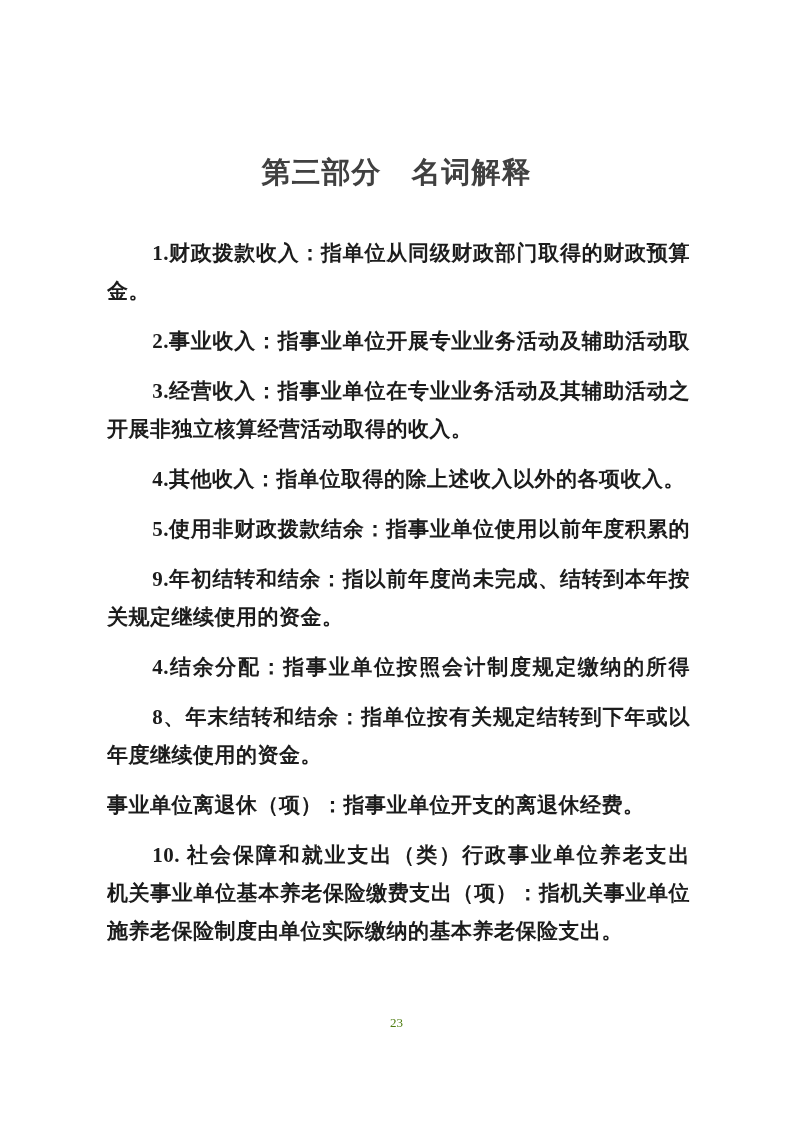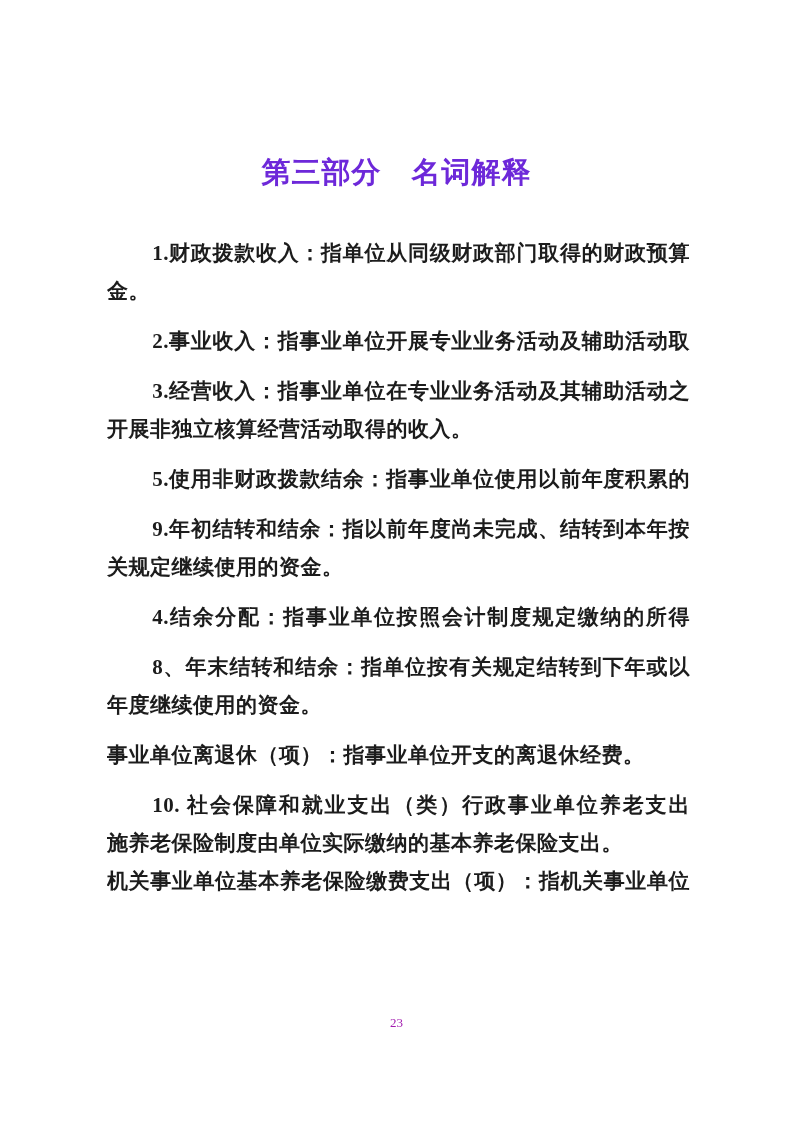--- a/index.html
+++ b/index.html
@@ -16,21 +16,21 @@
   .doc-title {
     position: absolute;
     top: 134px;
     left: 0;
     width: 100%;
     text-align: center;
     font-family: Liberation Serif, serif;
     font-weight: bold;
     font-size: 29px;
     letter-spacing: 1px;
-    color: #6d28d9;
+    color: #404040;
   }
   .body-text {
     position: absolute;
     top: 222px;
     left: 95px;
     width: 607px;
     font-size: 21px;
   }
   .para { margin: 12px; padding: 0; font-weight: bold; }
   .line {
@@ -45,21 +45,21 @@
     text-align-last: justify;
     -moz-text-align-last: justify;
   }
   .page-num {
     position: absolute;
     top: 1015px;
     left: 0;
     width: 100%;
     text-align: center;
     font-size: 13px;
-    color: #a21caf;
+    color: #4d7c0f;
     font-family: "Liberation Serif", "DejaVu Serif", serif;
   }
 </style>
 </head>
 <body>
 
 <div class="page">
 
   <h1 class="doc-title">第三部分　名词解释</h1>
 
@@ -72,20 +72,23 @@
 
     <div class="para">
       <div class="line indent just">2.事业收入：指事业单位开展专业业务活动及辅助活动取得</div>
     </div>
 
     <div class="para">
       <div class="line indent just">3.经营收入：指事业单位在专业业务活动及其辅助活动之外</div>
       <div class="line">开展非独立核算经营活动取得的收入。</div>
     </div>
 
+    <div class="para">
+      <div class="line indent">4.其他收入：指单位取得的除上述收入以外的各项收入。</div>
+    </div>
 
     <div class="para">
       <div class="line indent just">5.使用非财政拨款结余：指事业单位使用以前年度积累的非</div>
     </div>
 
     <div class="para">
       <div class="line indent just">9.年初结转和结余：指以前年度尚未完成、结转到本年按有</div>
       <div class="line">关规定继续使用的资金。</div>
     </div>
 
@@ -97,21 +100,21 @@
       <div class="line indent just">8、年末结转和结余：指单位按有关规定结转到下年或以后</div>
       <div class="line">年度继续使用的资金。</div>
     </div>
 
     <div class="para">
       <div class="line">事业单位离退休（项）：指事业单位开支的离退休经费。</div>
     </div>
 
     <div class="para">
       <div class="line indent just">10. 社会保障和就业支出（类）行政事业单位养老支出（款）</div>
+      <div class="line just">机关事业单位基本养老保险缴费支出（项）：指机关事业单位实</div>
       <div class="line">施养老保险制度由单位实际缴纳的基本养老保险支出。</div>
-      <div class="line just">机关事业单位基本养老保险缴费支出（项）：指机关事业单位实</div>
     </div>
 
   </div>
 
   <div class="page-num">23</div>
 
 </div>
 
 </body></html>

